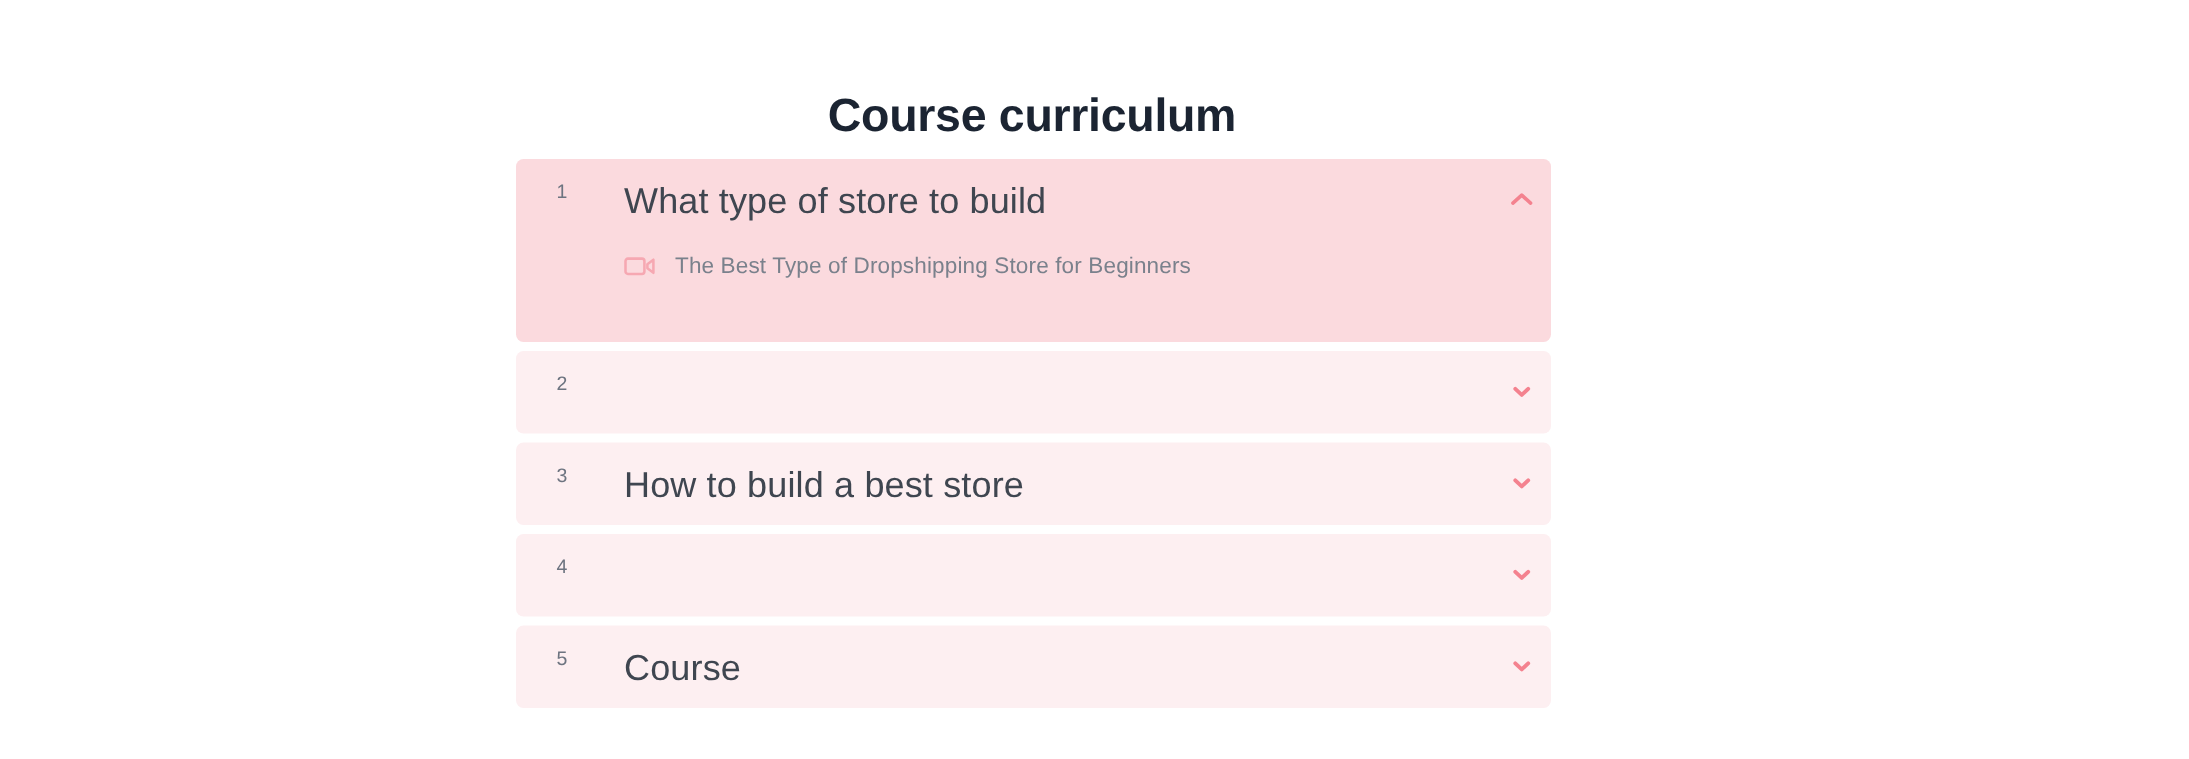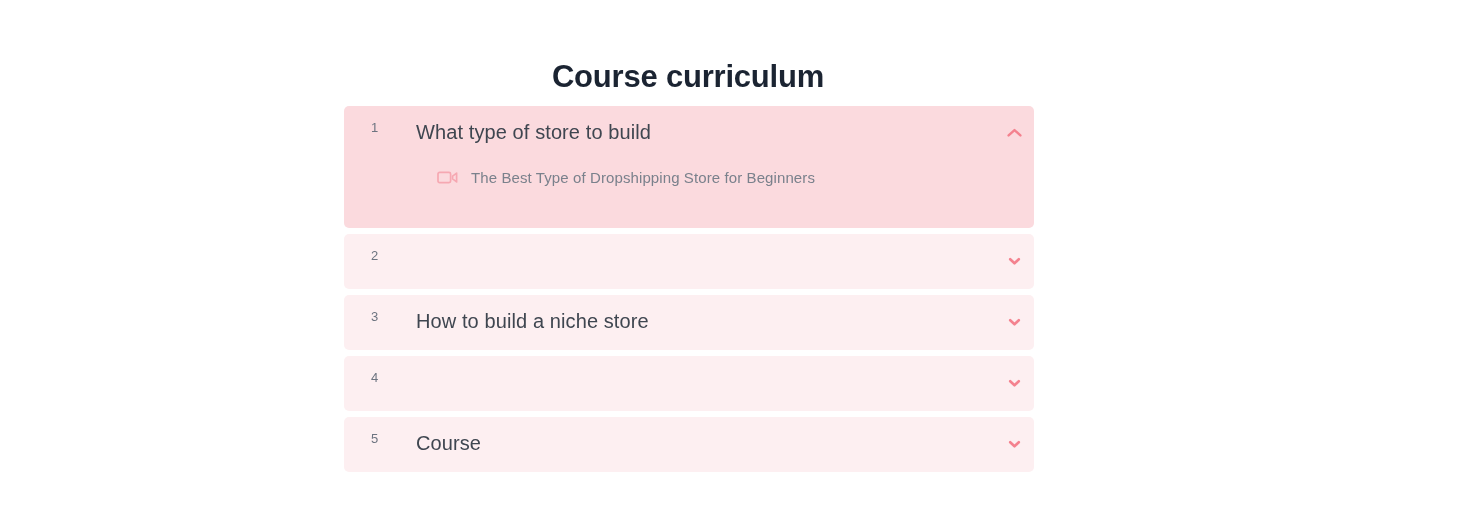--- a/index.html
+++ b/index.html
@@ -74,21 +74,21 @@
     font-size: 13px;
     line-height: 1;
     color: #6d7480;
     font-family: "Liberation Sans", sans-serif;
   }
 
   .section-title {
     flex: 1 1 auto;
     padding-top: 12px;
     padding-right: 30px;
-    font-size: 20px;
+    font-size: 24px;
     line-height: 1.4;
     font-weight: 400;
     color: #3f4650;
     letter-spacing: 0.1px;
     font-family: "Liberation Sans", sans-serif;
   }
 
   .chev {
     position: absolute;
     right: 9px;
@@ -105,21 +105,20 @@
   .lesson-list {
     padding: 0 0 34px 0;
     margin: 0;
     list-style: none;
   }
   .lesson {
     display: flex;
     align-items: center;
     padding: 6px 0 6px 72px;
     cursor: pointer;
-    margin-left: 21px;
   }
   .lesson-icon {
     flex: 0 0 22px;
     width: 22px;
     height: 16px;
     margin-right: 12px;
     display: flex;
     align-items: center;
   }
   .lesson-icon svg { display: block; }
@@ -170,21 +169,21 @@
           <svg width="15" height="10" viewBox="0 0 15 10" aria-hidden="true">
             <path d="M3.2 3.2 L7.5 7.3 L11.8 3.2" fill="none" stroke="#f4828f" stroke-width="2.6" stroke-linecap="round" stroke-linejoin="round"></path>
           </svg>
         </span>
       </div>
     </div>
 
     <div class="section">
       <div class="section-header">
         <div class="section-index">3</div>
-        <div class="section-title">How to build a niche store</div>
+        <div class="section-title">How to build a best store</div>
         <span class="chev">
           <svg width="15" height="10" viewBox="0 0 15 10" aria-hidden="true">
             <path d="M3.2 3.2 L7.5 7.3 L11.8 3.2" fill="none" stroke="#f4828f" stroke-width="2.6" stroke-linecap="round" stroke-linejoin="round"></path>
           </svg>
         </span>
       </div>
     </div>
 
     <div class="section">
       <div class="section-header">

